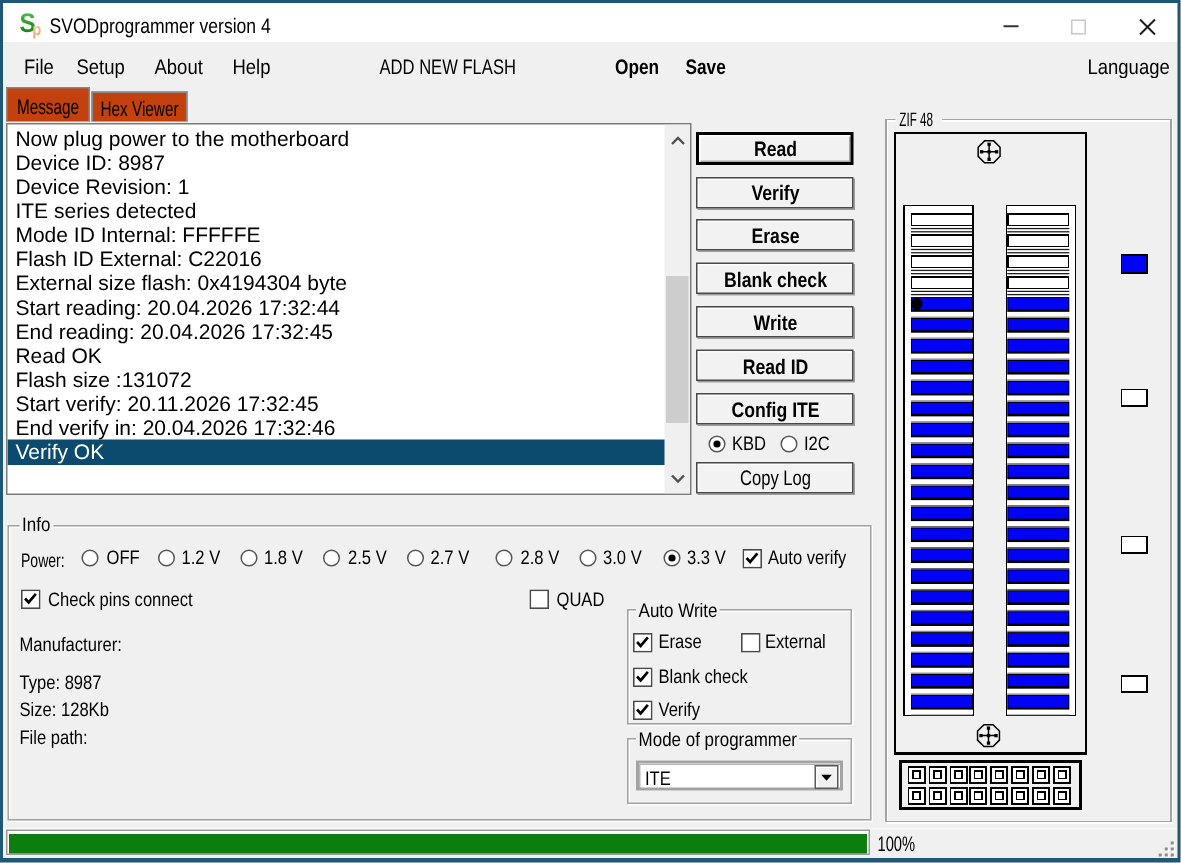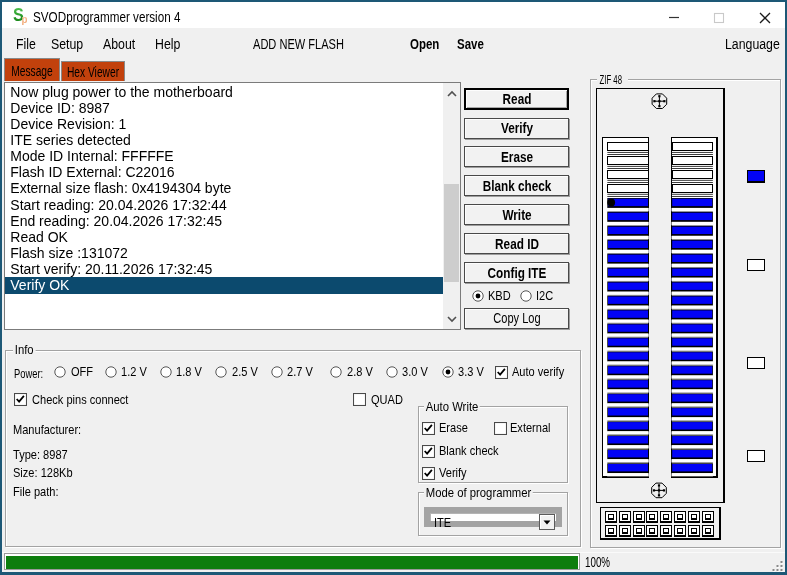--- a/index.html
+++ b/index.html
@@ -37,21 +37,21 @@
 .btn.bd { top:88px; height:22px; border:2px solid #000;
   box-shadow:inset 1px 1px 0 #fdfdfd, inset -1px -1px 0 #a8a8a8; }
 .btn.cl span { font-weight:normal; font-size:14px; transform:translate(-50%,-50%) scaleX(0.79); }
 .grp { position:absolute; border:1px solid #a3a3a3; box-shadow:1px 1px 0 #fff, inset 1px 1px 0 #fff; }
 .gcap { position:absolute; font-size:13px; line-height:13px; background:#f0f0f0; padding:0 2px;
   color:#000; transform:scaleX(0.87); transform-origin:0 0; white-space:pre; z-index:2; }
 .lbl { position:absolute; font-size:13px; line-height:13px; color:#000; white-space:pre;
   transform:scaleX(0.85); transform-origin:0 0; }
 .ctl { position:absolute; }
 #combo { position:absolute; left:423.5px; top:506.5px; width:138px; height:20px; background:#fff;
-  border:6px solid #a3a3a3; box-shadow:inset 1px 1px 0 #b4b4b4; }
+  border:2px solid #a3a3a3; box-shadow:inset 1px 1px 0 #b4b4b4; }
 #combobtn { position:absolute; right:1px; top:1px; width:16px; height:16px; background:#f1f1f1;
   border:1px solid #5a5a5a; box-shadow:inset 1px 1px 0 #fff; }
 #prog { position:absolute; left:4px; top:553px; width:576px; height:17px; border:1px solid #999;
   background:#fff; }
 #progfill { position:absolute; left:1px; top:2px; width:572px; height:12.5px; background:#0d7d0d; }
 </style></head><body>
 <div id="win">
   <div id="title">
     <div id="ticon">S<i>p</i></div>
     <div id="ttext">SVODprogrammer version 4</div>
@@ -88,20 +88,21 @@
         <div class="ln">Device Revision: 1</div>
         <div class="ln">ITE series detected</div>
         <div class="ln">Mode ID Internal: FFFFFE</div>
         <div class="ln">Flash ID External: C22016</div>
         <div class="ln">External size flash: 0x4194304 byte</div>
         <div class="ln">Start reading: 20.04.2026 17:32:44</div>
         <div class="ln">End reading: 20.04.2026 17:32:45</div>
         <div class="ln">Read OK</div>
         <div class="ln">Flash size :131072</div>
         <div class="ln">Start verify: 20.11.2026 17:32:45</div>
+        <div class="ln">End verify in: 20.04.2026 17:32:46</div>
         <div class="ln sel">Verify OK</div>
       </div>
     <div id="sbar">
       <svg class="chev" style="top:6px" width="12" height="10">
           <path d="M2,7 L6,3 L10,7" fill="none" stroke="#505050" stroke-width="1.6"></path>
         </svg>
       <div id="thumb"></div>
       <svg class="chev" style="top:231.5px" width="12" height="10">
           <path d="M2,3 L6,7 L10,3" fill="none" stroke="#505050" stroke-width="1.6"></path>
         </svg>

